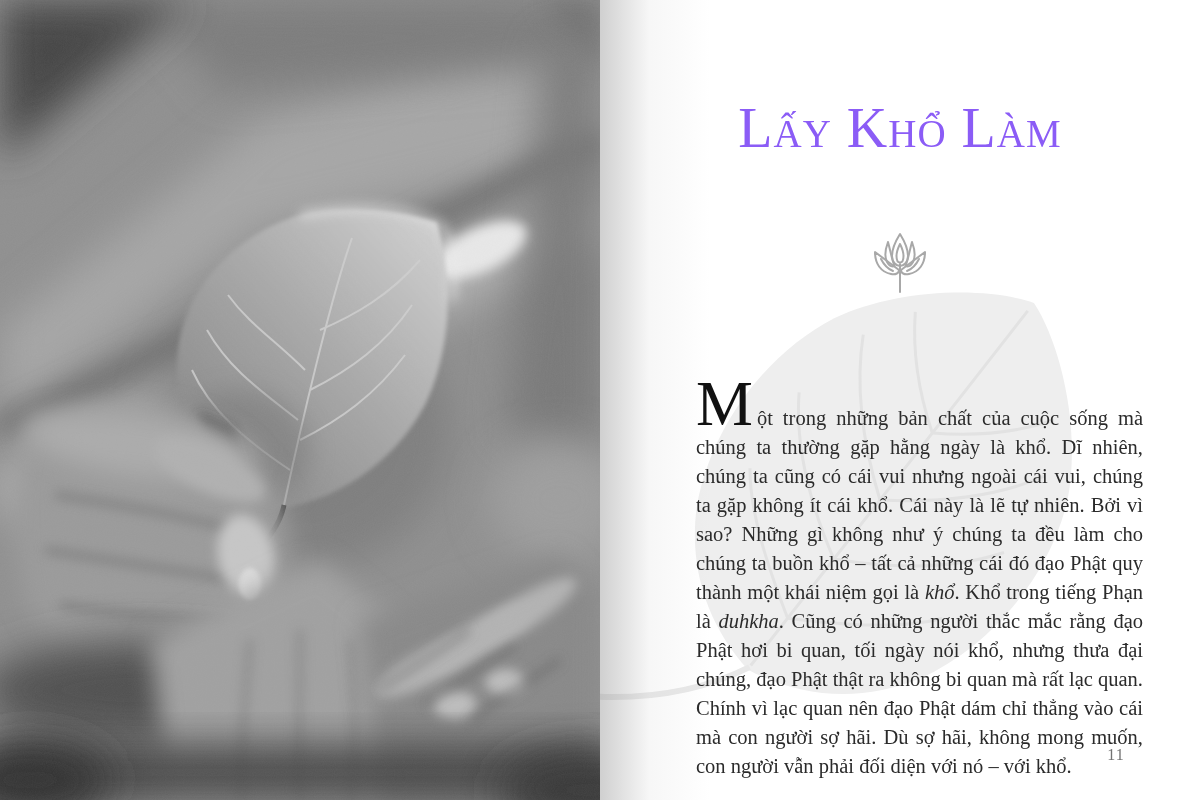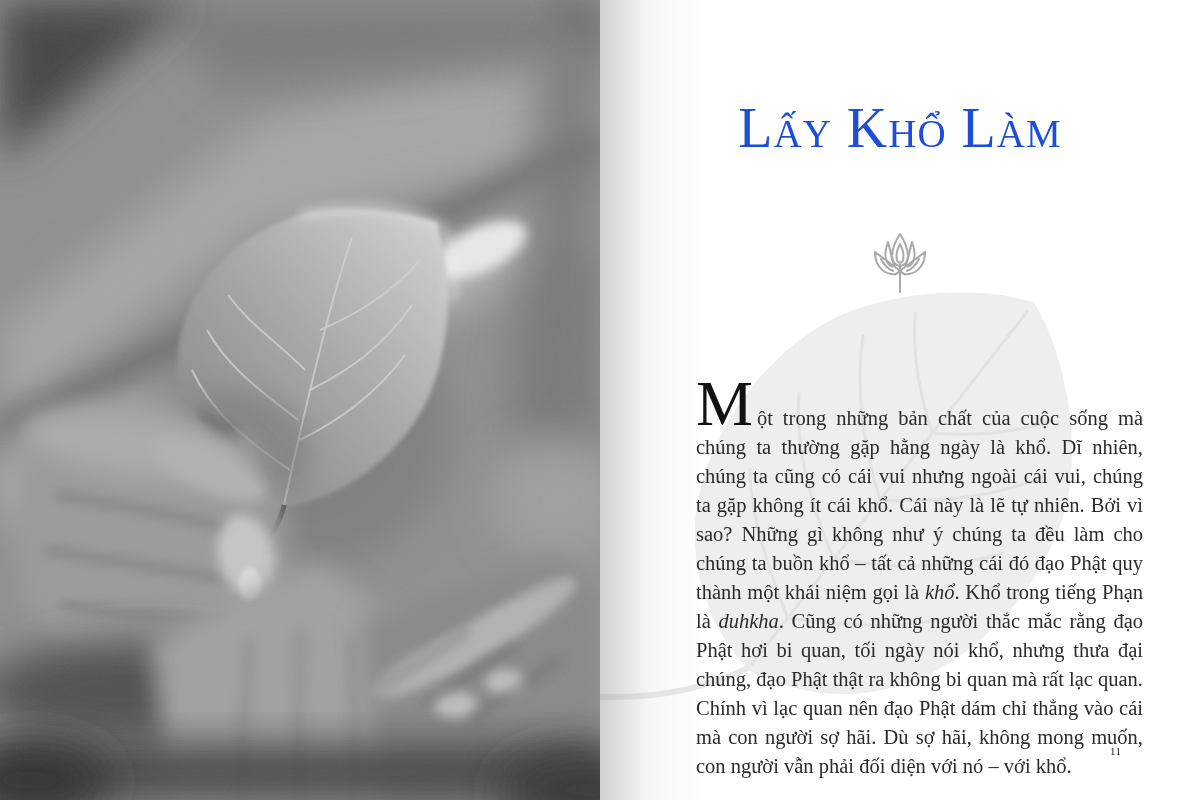--- a/index.html
+++ b/index.html
@@ -9,30 +9,30 @@
   .photo-pane{position:absolute;left:0;top:0;width:600px;height:800px;overflow:hidden;}
   .photo-pane svg{display:block;}
   
   .page-pane{position:absolute;left:600px;top:0;width:600px;height:800px;background:#ffffff;overflow:hidden;}
   .gutter-shade{position:absolute;left:0;top:0;width:110px;height:100%;
                 background:linear-gradient(to right,rgba(150,150,150,0.45),rgba(200,200,200,0.15) 45%,rgba(255,255,255,0));
                 pointer-events:none;}
   .watermark{position:absolute;left:0;top:0;pointer-events:none;}
   .title{position:absolute;left:0;top:98px;width:100%;margin:0;text-align:center;
          font-weight:normal;font-variant:small-caps;font-variant-caps:small-caps;
-         font-size:56px;line-height:61px;letter-spacing:1px;color:#1d4ed8;}
+         font-size:56px;line-height:61px;letter-spacing:1px;color:#8b5cf6;}
   .title .tline{display:block;}
   .ornament{position:absolute;left:0;top:230px;width:100%;text-align:center;}
   .ornament svg{display:inline-block;}
   .body-text{position:absolute;left:88px;top:396px;width:447px;margin:8px;
              font-size:20.5px;line-height:29px;text-align:justify;color:#2b2b2b;}
   .body-text em{font-style:italic;}
   .dropcap{font-size:64px;line-height:0;padding-right:4px;color:#111;}
   .page-number{position:absolute;left:496px;top:746px;width:40px;text-align:center;
-               font-size:10px;letter-spacing:1px;color:#000000;}
+               font-size:16px;letter-spacing:1px;color:#737373;}
 </style>
 </head>
 <body>
 
 <div class="spread">
 
   <div class="photo-pane">
     <svg width="600" height="800" viewBox="0 0 600 800" preserveAspectRatio="none">
       <defs>
         <linearGradient id="leafG" x1="0" y1="1" x2="1" y2="0">

